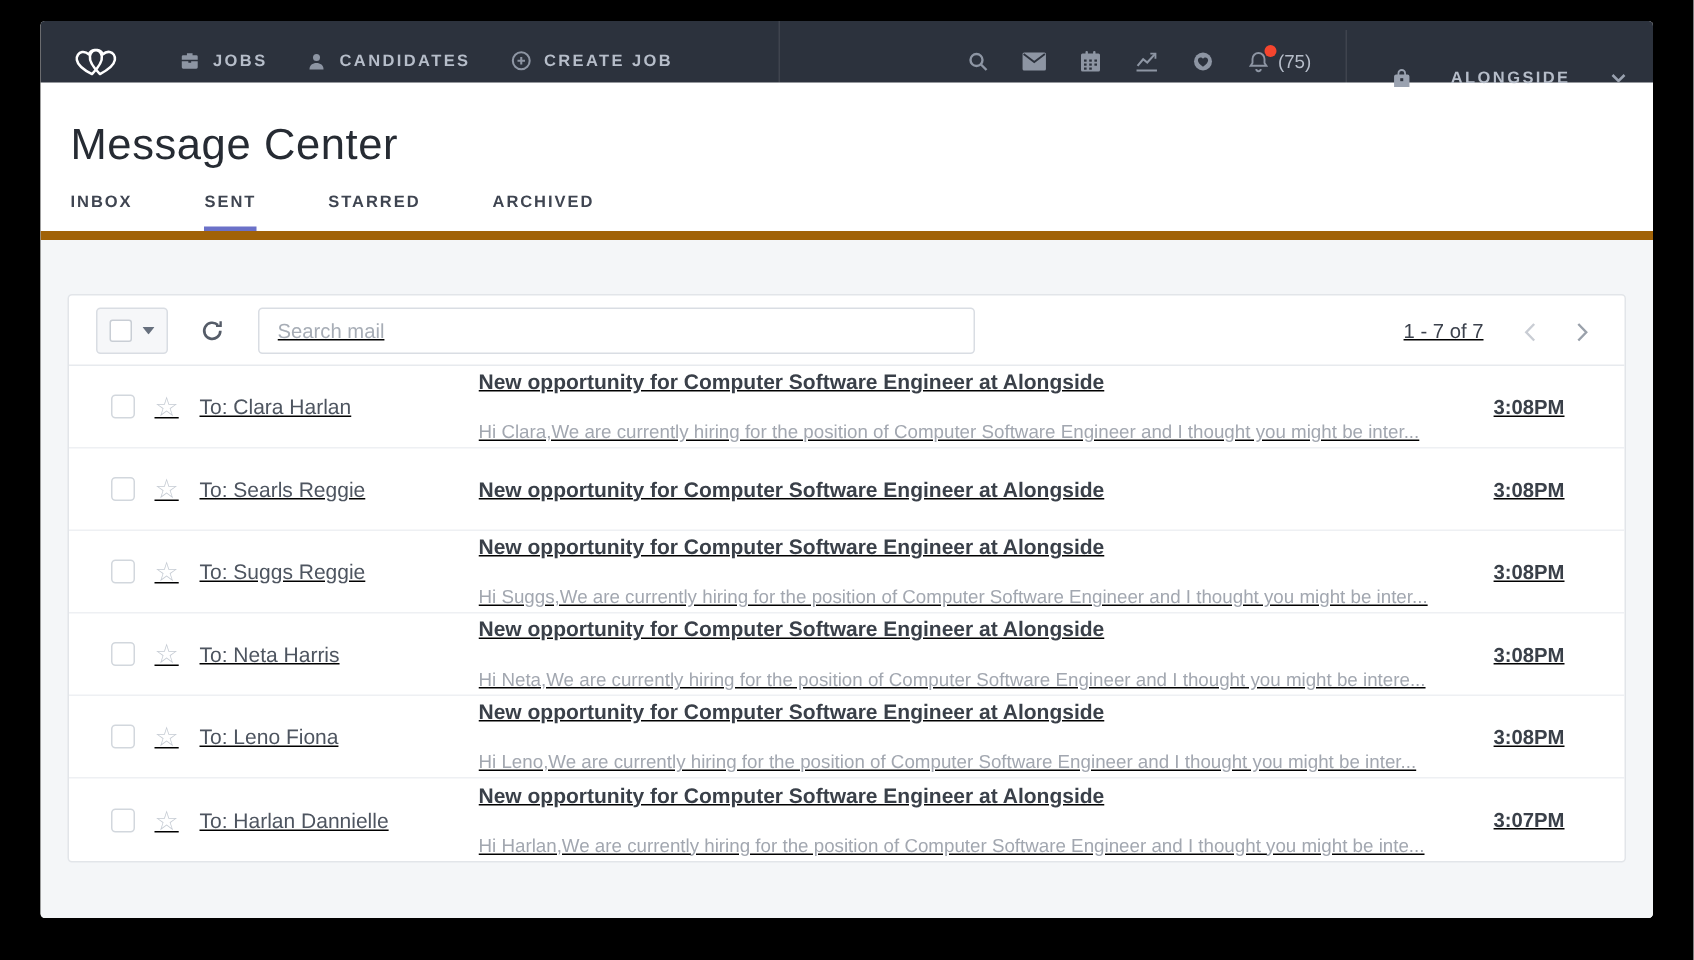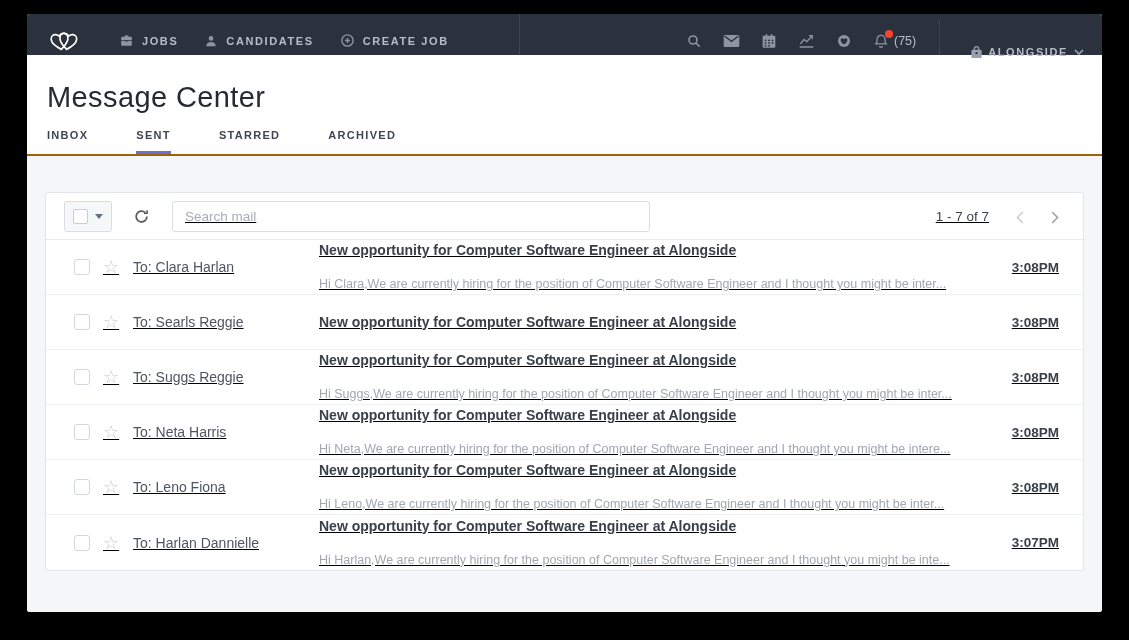--- a/index.html
+++ b/index.html
@@ -33,25 +33,25 @@
     font-size:11px;font-weight:700;letter-spacing:1.6px;color:#b6bdc9;
   }
   .nav-divider{position:absolute;left:492px;top:0;bottom:0;width:1px;background:rgba(255,255,255,.09);}
   .nav-right{margin-left:auto;display:flex;align-items:center;gap:21px;justify-content:space-between;}
   .nav-icon{display:flex;color:#8d95a3;cursor:pointer;position:relative;}
   .bell-group{display:flex;align-items:center;gap:5px;cursor:pointer;}
   .bell-wrap{position:relative;display:flex;color:#8d95a3;}
   .red-dot{position:absolute;top:-3px;right:-4px;width:8px;height:8px;border-radius:50%;background:var(--red);}
   .notif-count{font-size:12.5px;color:#b6bdc9;}
   .nav-vsep{width:1px;height:41px;background:rgba(255,255,255,.09);margin:0 2px;}
-  .account{display:flex;align-items:center;gap:4px;cursor:pointer;padding-left:6px;margin-top:23px;}
+  .account{display:flex;align-items:center;gap:25px;cursor:pointer;padding-left:6px;margin-top:23px;}
   .account .ico{display:flex;color:#9aa2b0;}
   .account .chev{display:flex;color:#9aa2b0;margin-left:2px;}
   
-  .page-head{background:#fff;padding:25px 20px 0;border-bottom:2px solid #a16207;}
+  .page-head{background:#fff;padding:25px 20px 0;border-bottom:6px solid #a16207;}
   .page-title{
     margin:0;font-size:29px;font-weight:300;color:#262b33;letter-spacing:.4px;line-height:34px;
   }
   .tabs{display:flex;gap:48px;margin-top:15px;}
   .tab{
     font-size:11px;font-weight:700;letter-spacing:1.3px;color:#3f4551;
     padding-bottom:10px;border-bottom:3px solid transparent;cursor:pointer;
   }
   .tab.active{border-bottom-color:var(--accent);}
   
@@ -78,21 +78,21 @@
   .pg-chev.next{color:#9aa1ab;}
   
   .email-row{display:flex;align-items:center;height:55px;padding-left:28px;border-bottom:1px solid #eef0f3;cursor:pointer;}
   .email-row:last-child{border-bottom:none;}
   .row-check{flex:0 0 16px;width:16px;height:16px;border:1px solid #d2d7dd;border-radius:3px;background:#fff;margin-right:13px;}
   .row-star{flex:0 0 18px;font-size:18px;line-height:1;color:#c6ccd4;margin-right:12px;}
   .row-name{flex:0 0 186px;font-size:14px;color:#4e5560;}
   .row-main{flex:1;display:flex;flex-direction:column;min-width:0;padding-right:14px;}
   .subject{font-size:14px;font-weight:700;color:#3a4049;line-height:17px;white-space:nowrap;overflow:hidden;}
   .preview{font-size:12.5px;color:#a2a7b0;margin-top:18px;line-height:15px;white-space:nowrap;overflow:hidden;}
-  .row-time{flex:0 0 auto;margin-right:24px;font-size:13.5px;font-weight:700;color:#3a4049;}
+  .row-time{flex:0 0 auto;margin-right:40px;font-size:13.5px;font-weight:700;color:#3a4049;}
 </style>
 </head>
 <body>
 
 <div class="window">
 
   <header class="navbar">
     <div class="logo">
       <svg width="34" height="30" viewBox="0 0 40 34">
         <g fill="none" stroke="#fff" stroke-width="2" stroke-linejoin="round">

